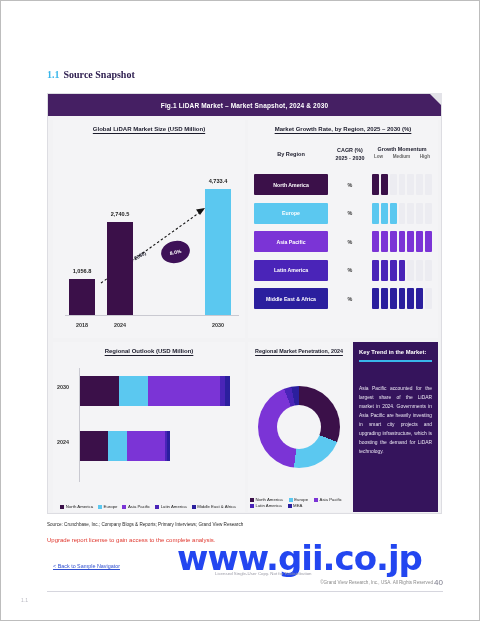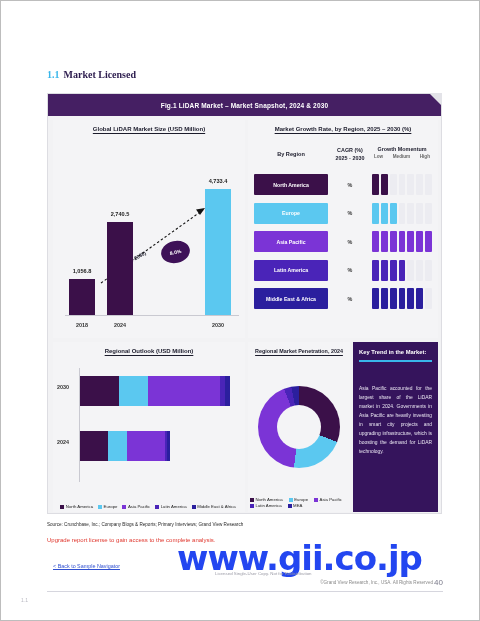--- a/index.html
+++ b/index.html
@@ -168,21 +168,21 @@
     font-size:4.4px; color:#9a9aa5; white-space:nowrap;
   }
   .bot-num { position:absolute; left:20px; top:596px; font-size:5px; color:#b9b9c2; }
 </style>
 </head>
 <body>
 
 <div class="page">
 
   <div class="sec-head">
-    <span class="sec-num">1.1</span><span class="sec-title">Market Licensed</span>
+    <span class="sec-num">1.1</span><span class="sec-title">Source Snapshot</span>
   </div>
 
   <div class="fig-card">
 
     <div class="fig-header">
       <span class="ttl">Fig.1  LiDAR Market – Market Snapshot, 2024 &amp; 2030</span>
       <span class="corner-fold"></span>
     </div>
 
     <div class="panels">

